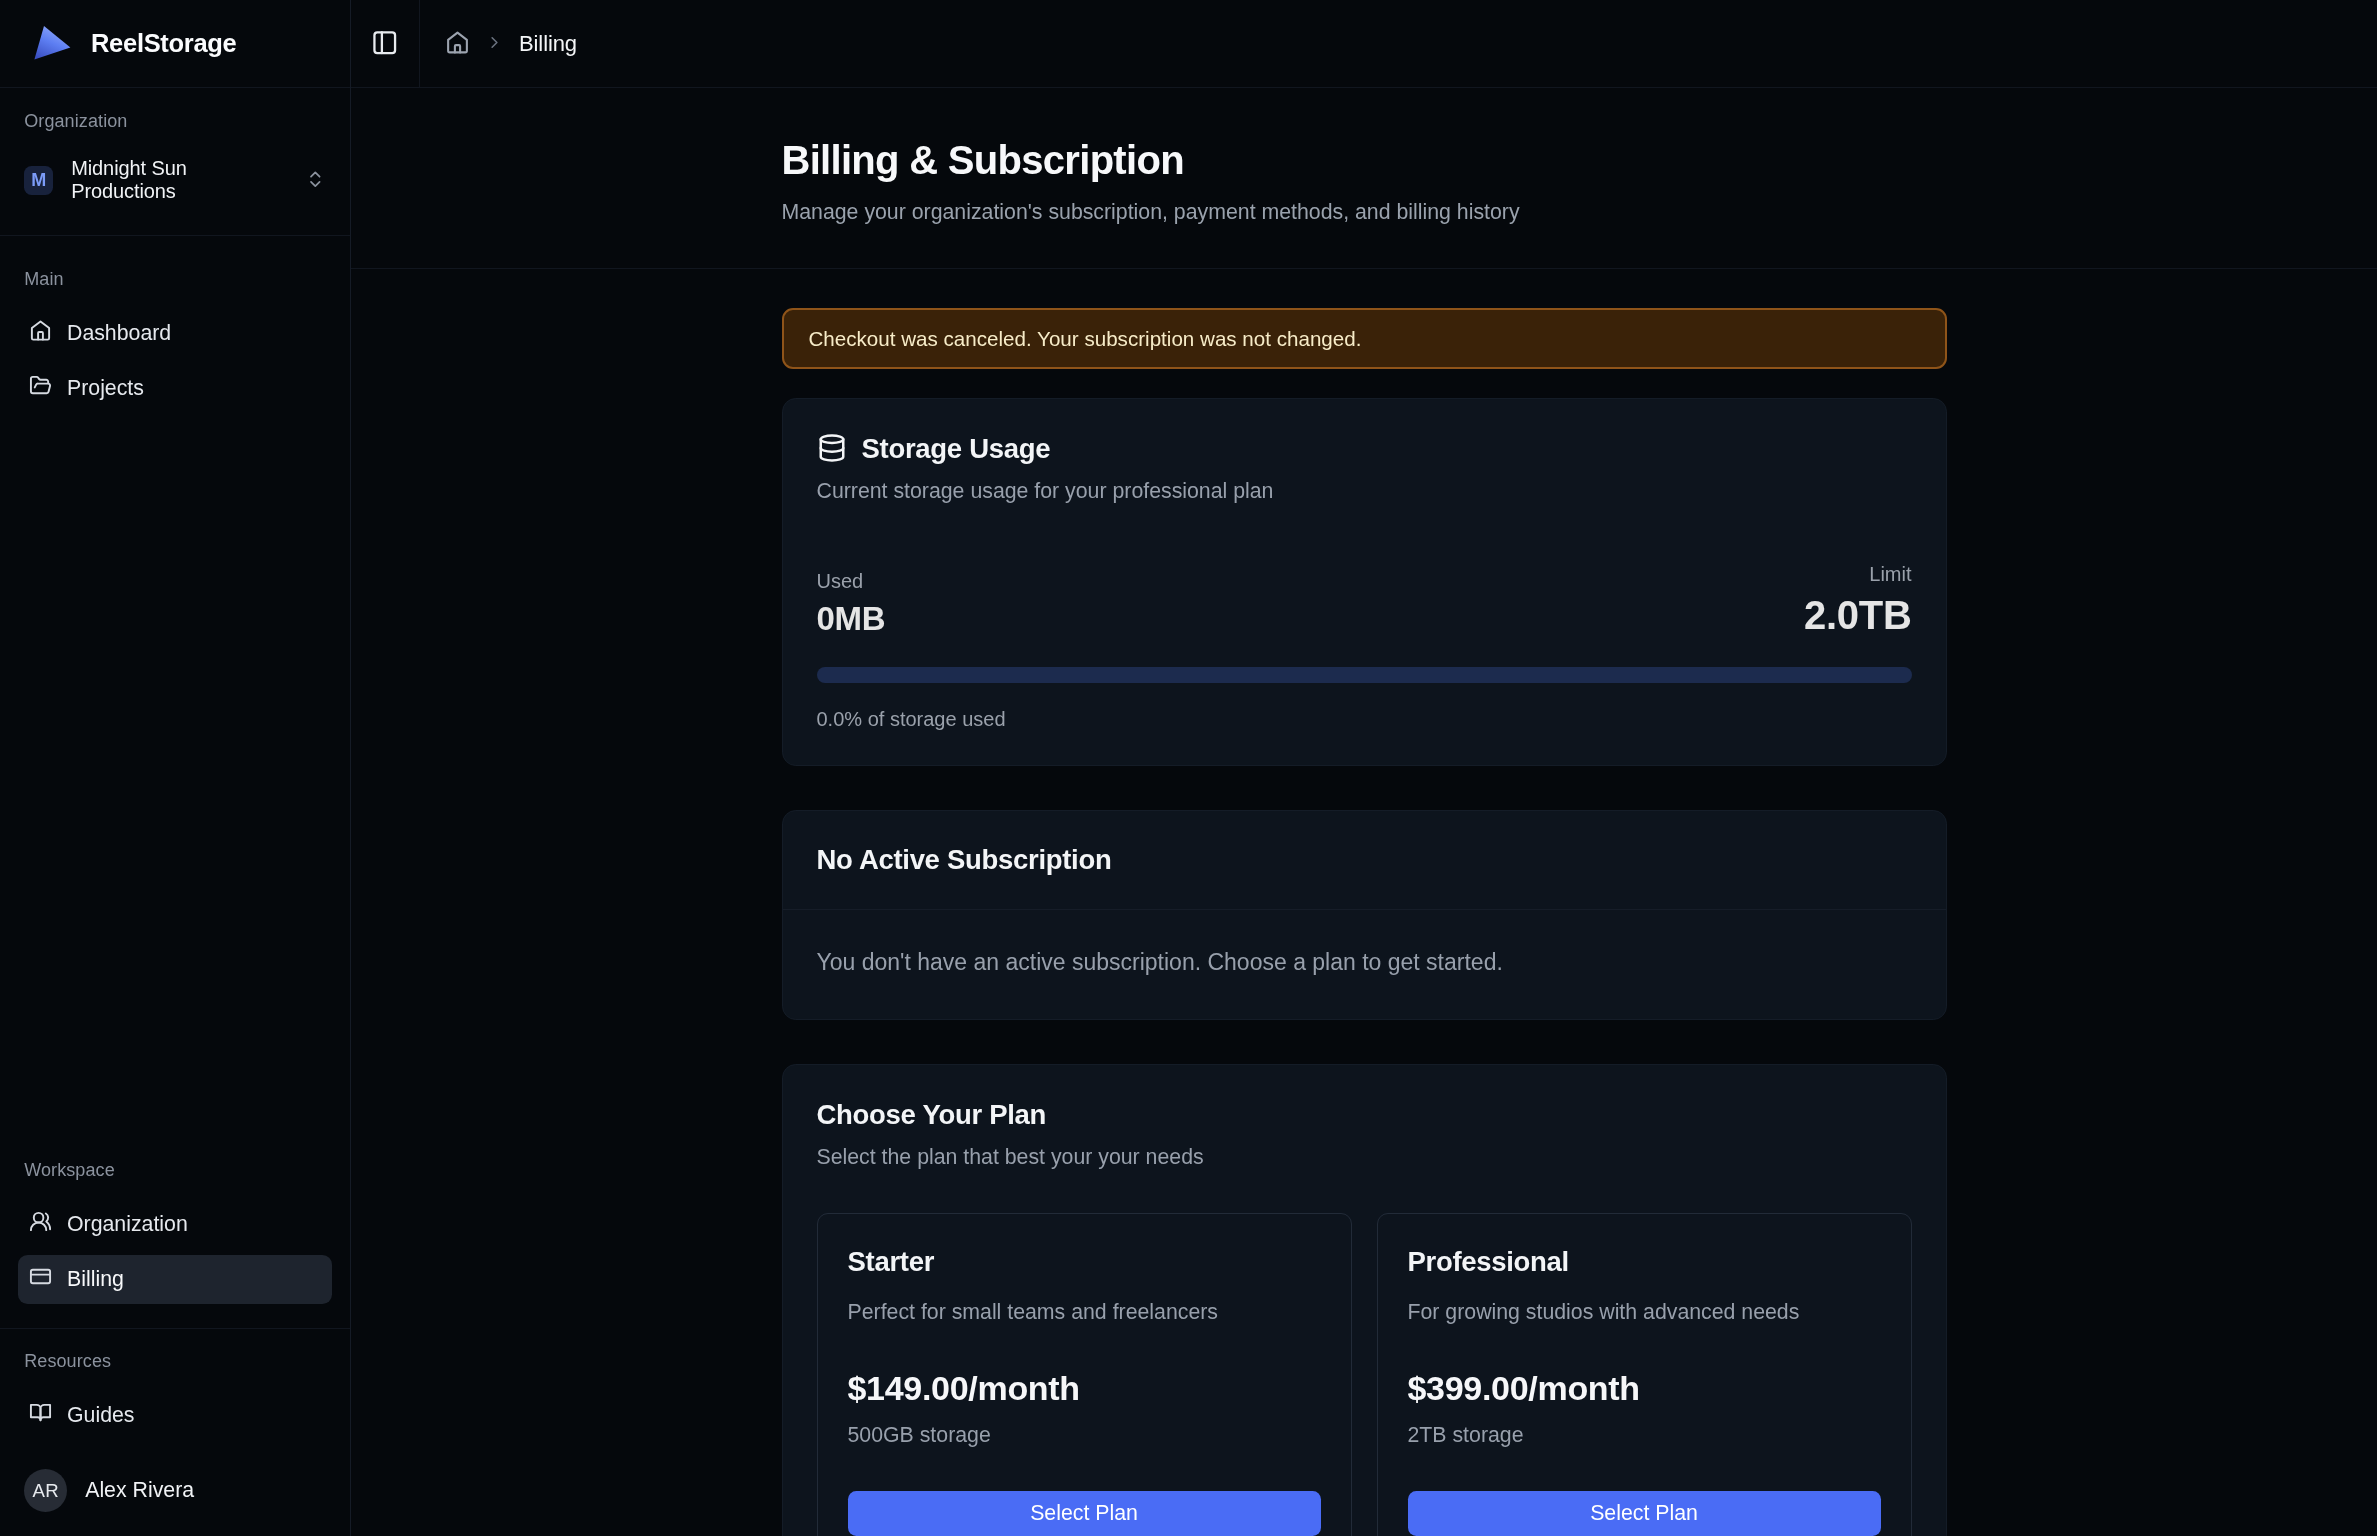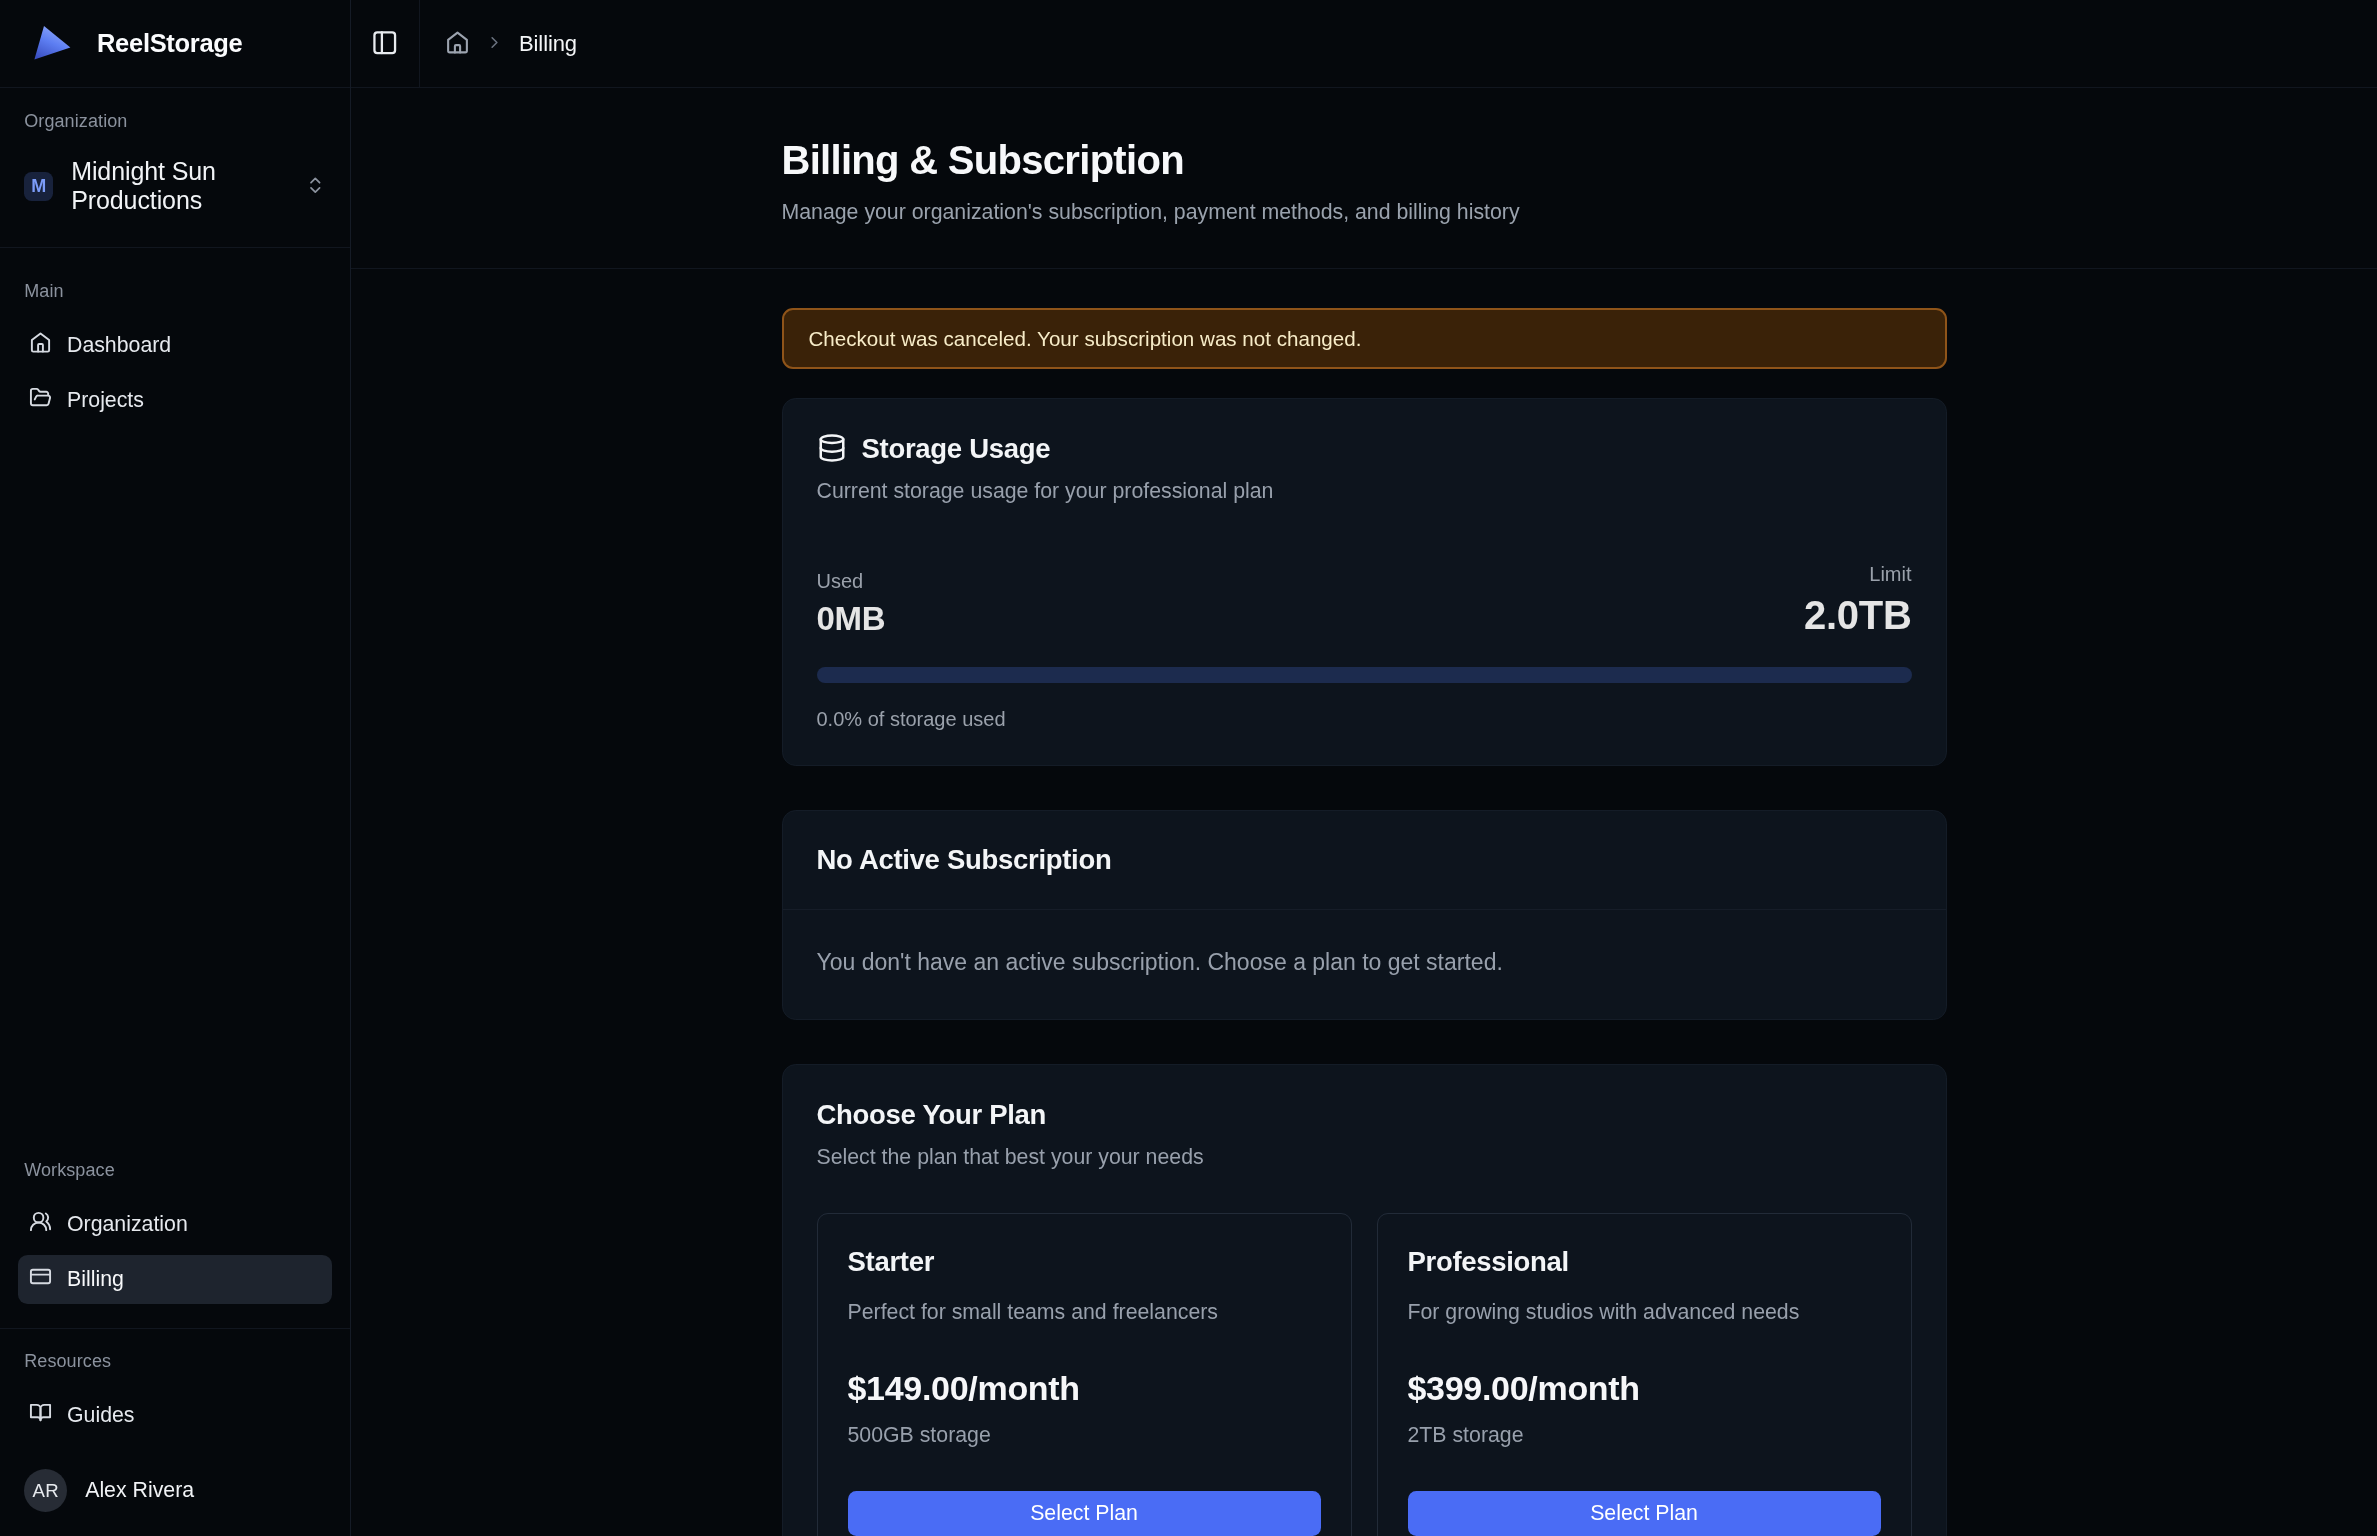--- a/index.html
+++ b/index.html
@@ -14,21 +14,21 @@
 
   
   .sidebar {
     width:351px; min-width:351px; height:100%;
     background:#05080c;
     border-right:1.4px solid #151b26;
     display:flex; flex-direction:column;
   }
   .logo-row {
     height:88px; min-height:88px;
-    display:flex; align-items:center; gap:25px;
+    display:flex; align-items:center; gap:19px;
     padding-left:32px;
     border-bottom:1.4px solid #11161f;
     cursor:pointer;
   }
   .logo-triangle {
     width:40px; height:40px;
     background:linear-gradient(205deg,#a7bdff 0%,#5d7ef2 48%,#2c3cae 100%);
     clip-path:polygon(30% 6%, 96% 60%, 6% 90%);
   }
   .logo-text { font-size:25.5px; font-weight:700; letter-spacing:-0.3px; color:#fbfcfe; }
@@ -44,21 +44,21 @@
   .org-row {
     margin-top:20.6px; display:flex; align-items:center; gap:18px;
     padding:4.1px 6.2px; border-radius:9.6px; cursor:pointer;
   }
   .org-avatar {
     width:29px; height:29px; border-radius:7.6px;
     background:#18223c; color:#7c9cf8;
     display:flex; align-items:center; justify-content:center;
     font-size:18px; font-weight:600;
   }
-  .org-name { flex:1; font-size:25px; font-weight:500; color:#f1f3f6; letter-spacing:-0.1px; }
+  .org-name { flex:1; font-size:20px; font-weight:500; color:#f1f3f6; letter-spacing:-0.1px; }
   .sb-divider { border:none; border-top:1.4px solid #11161f; margin:27.5px -18px 0 -18px; }
   .nav-section { margin-top:33px; }
   .nav-list { margin-top:19px; display:flex; flex-direction:column; gap:5.5px; }
   .nav-item {
     display:flex; align-items:center; gap:15px;
     padding:10.3px 11px; border-radius:9.6px;
     font-size:21.3px; color:#e6e9ee; cursor:pointer;
   }
   .nav-item.active { background:#1e242e; color:#f7f8fa; }
   .nav-item svg { width:23px; height:23px; stroke:#d6dae1; }

